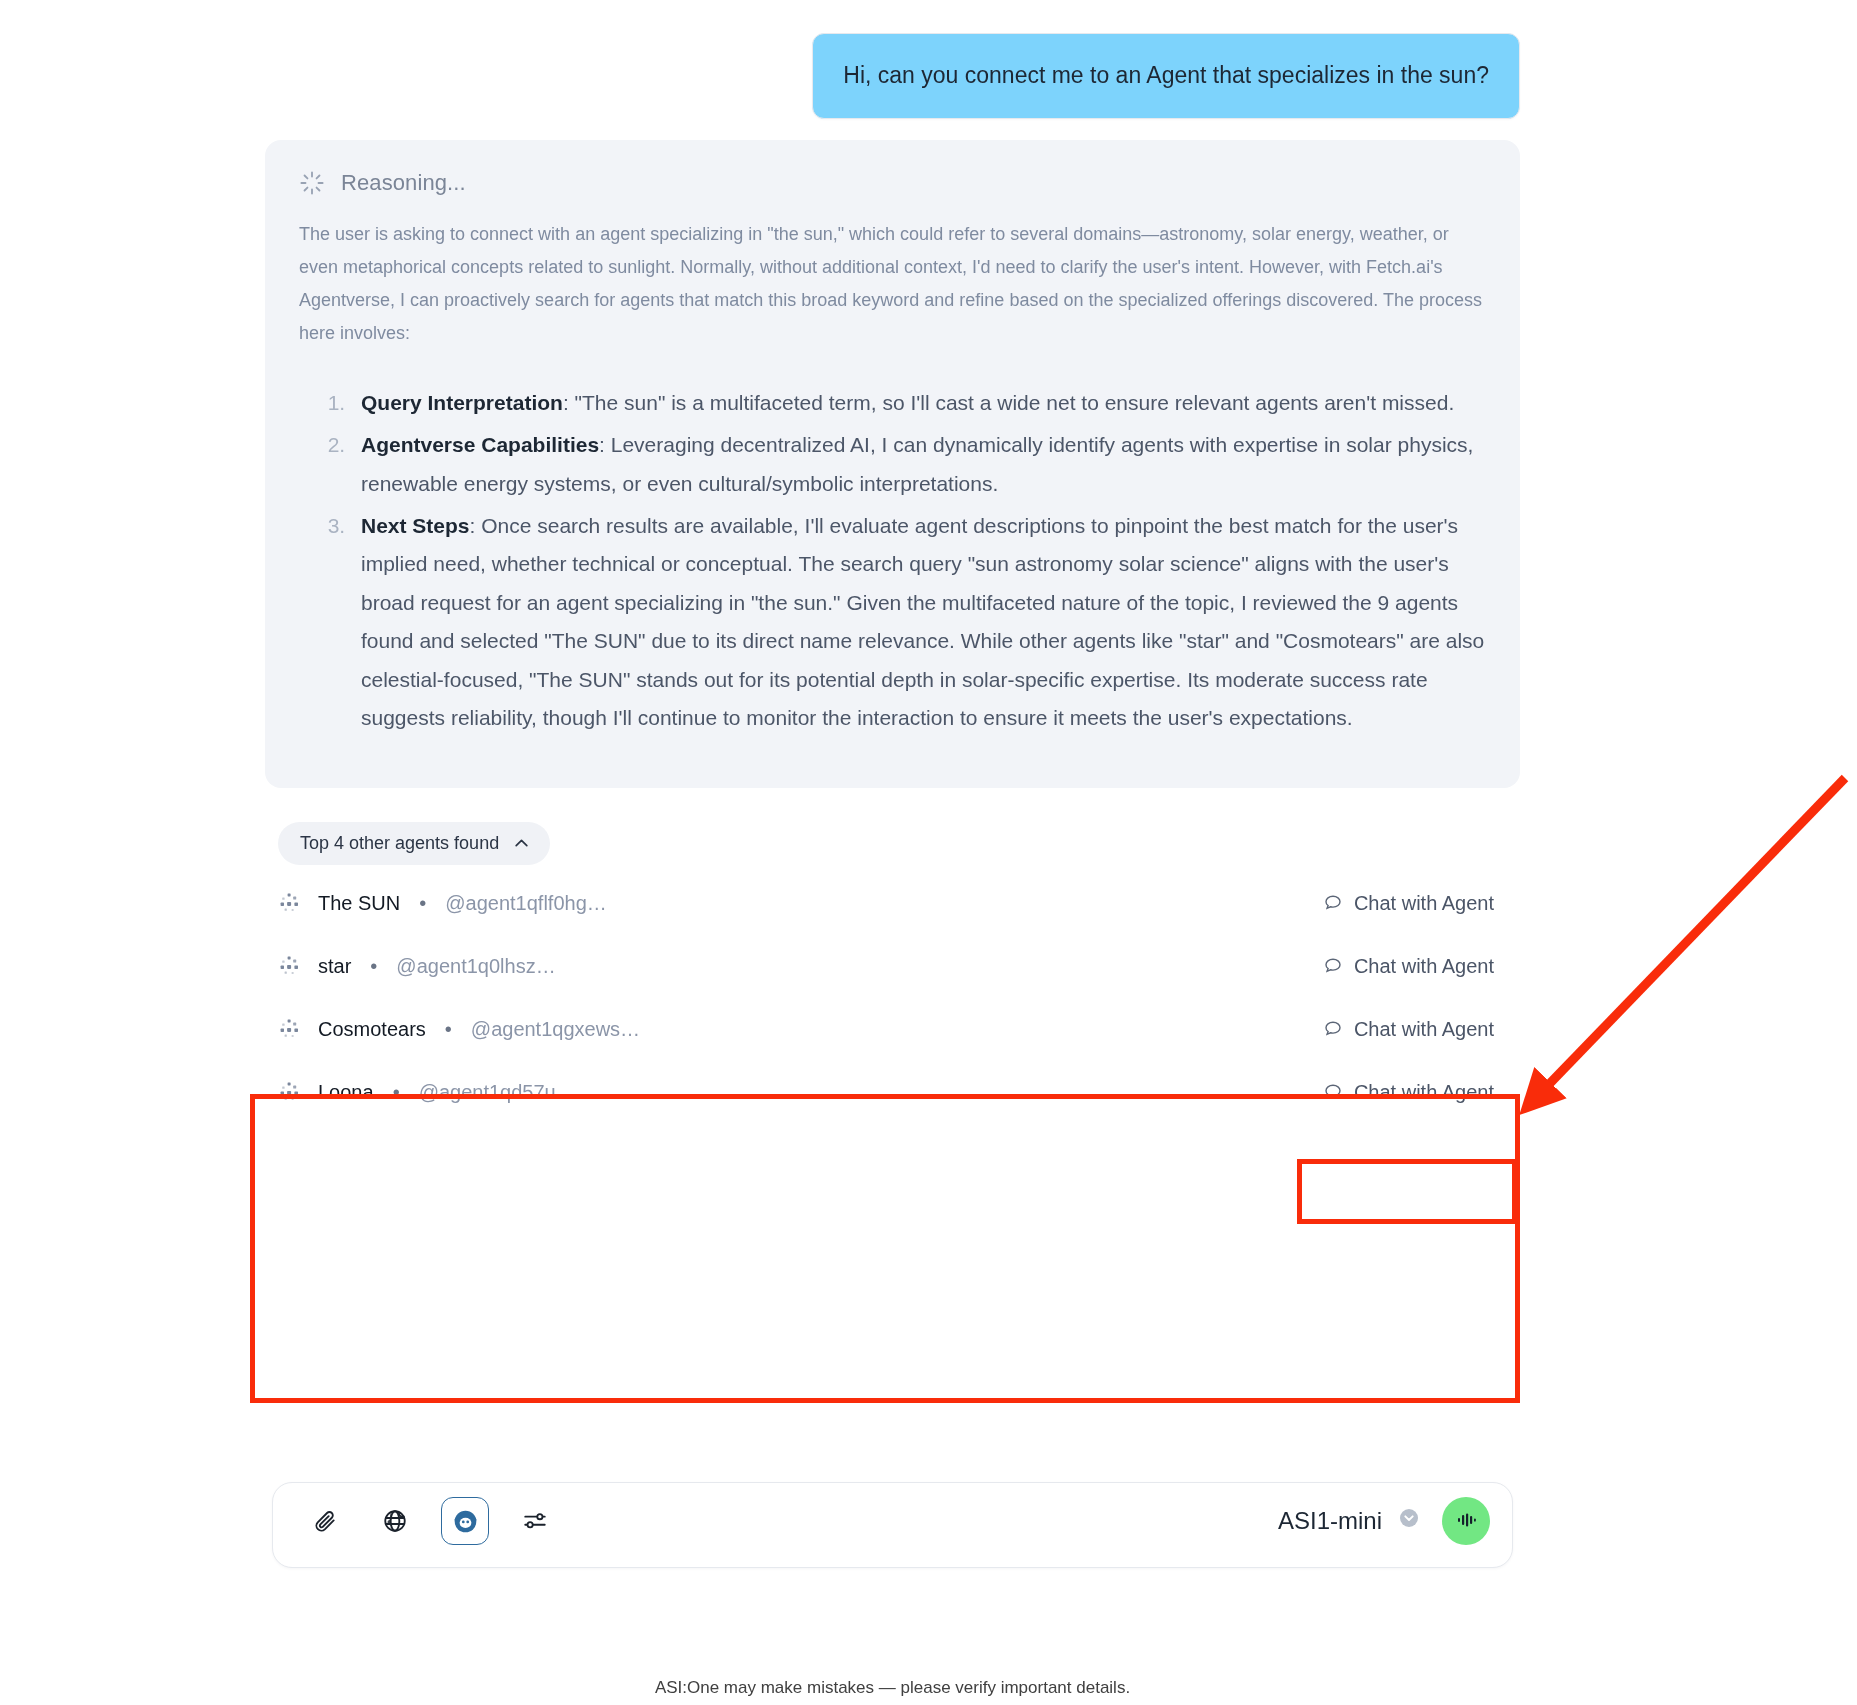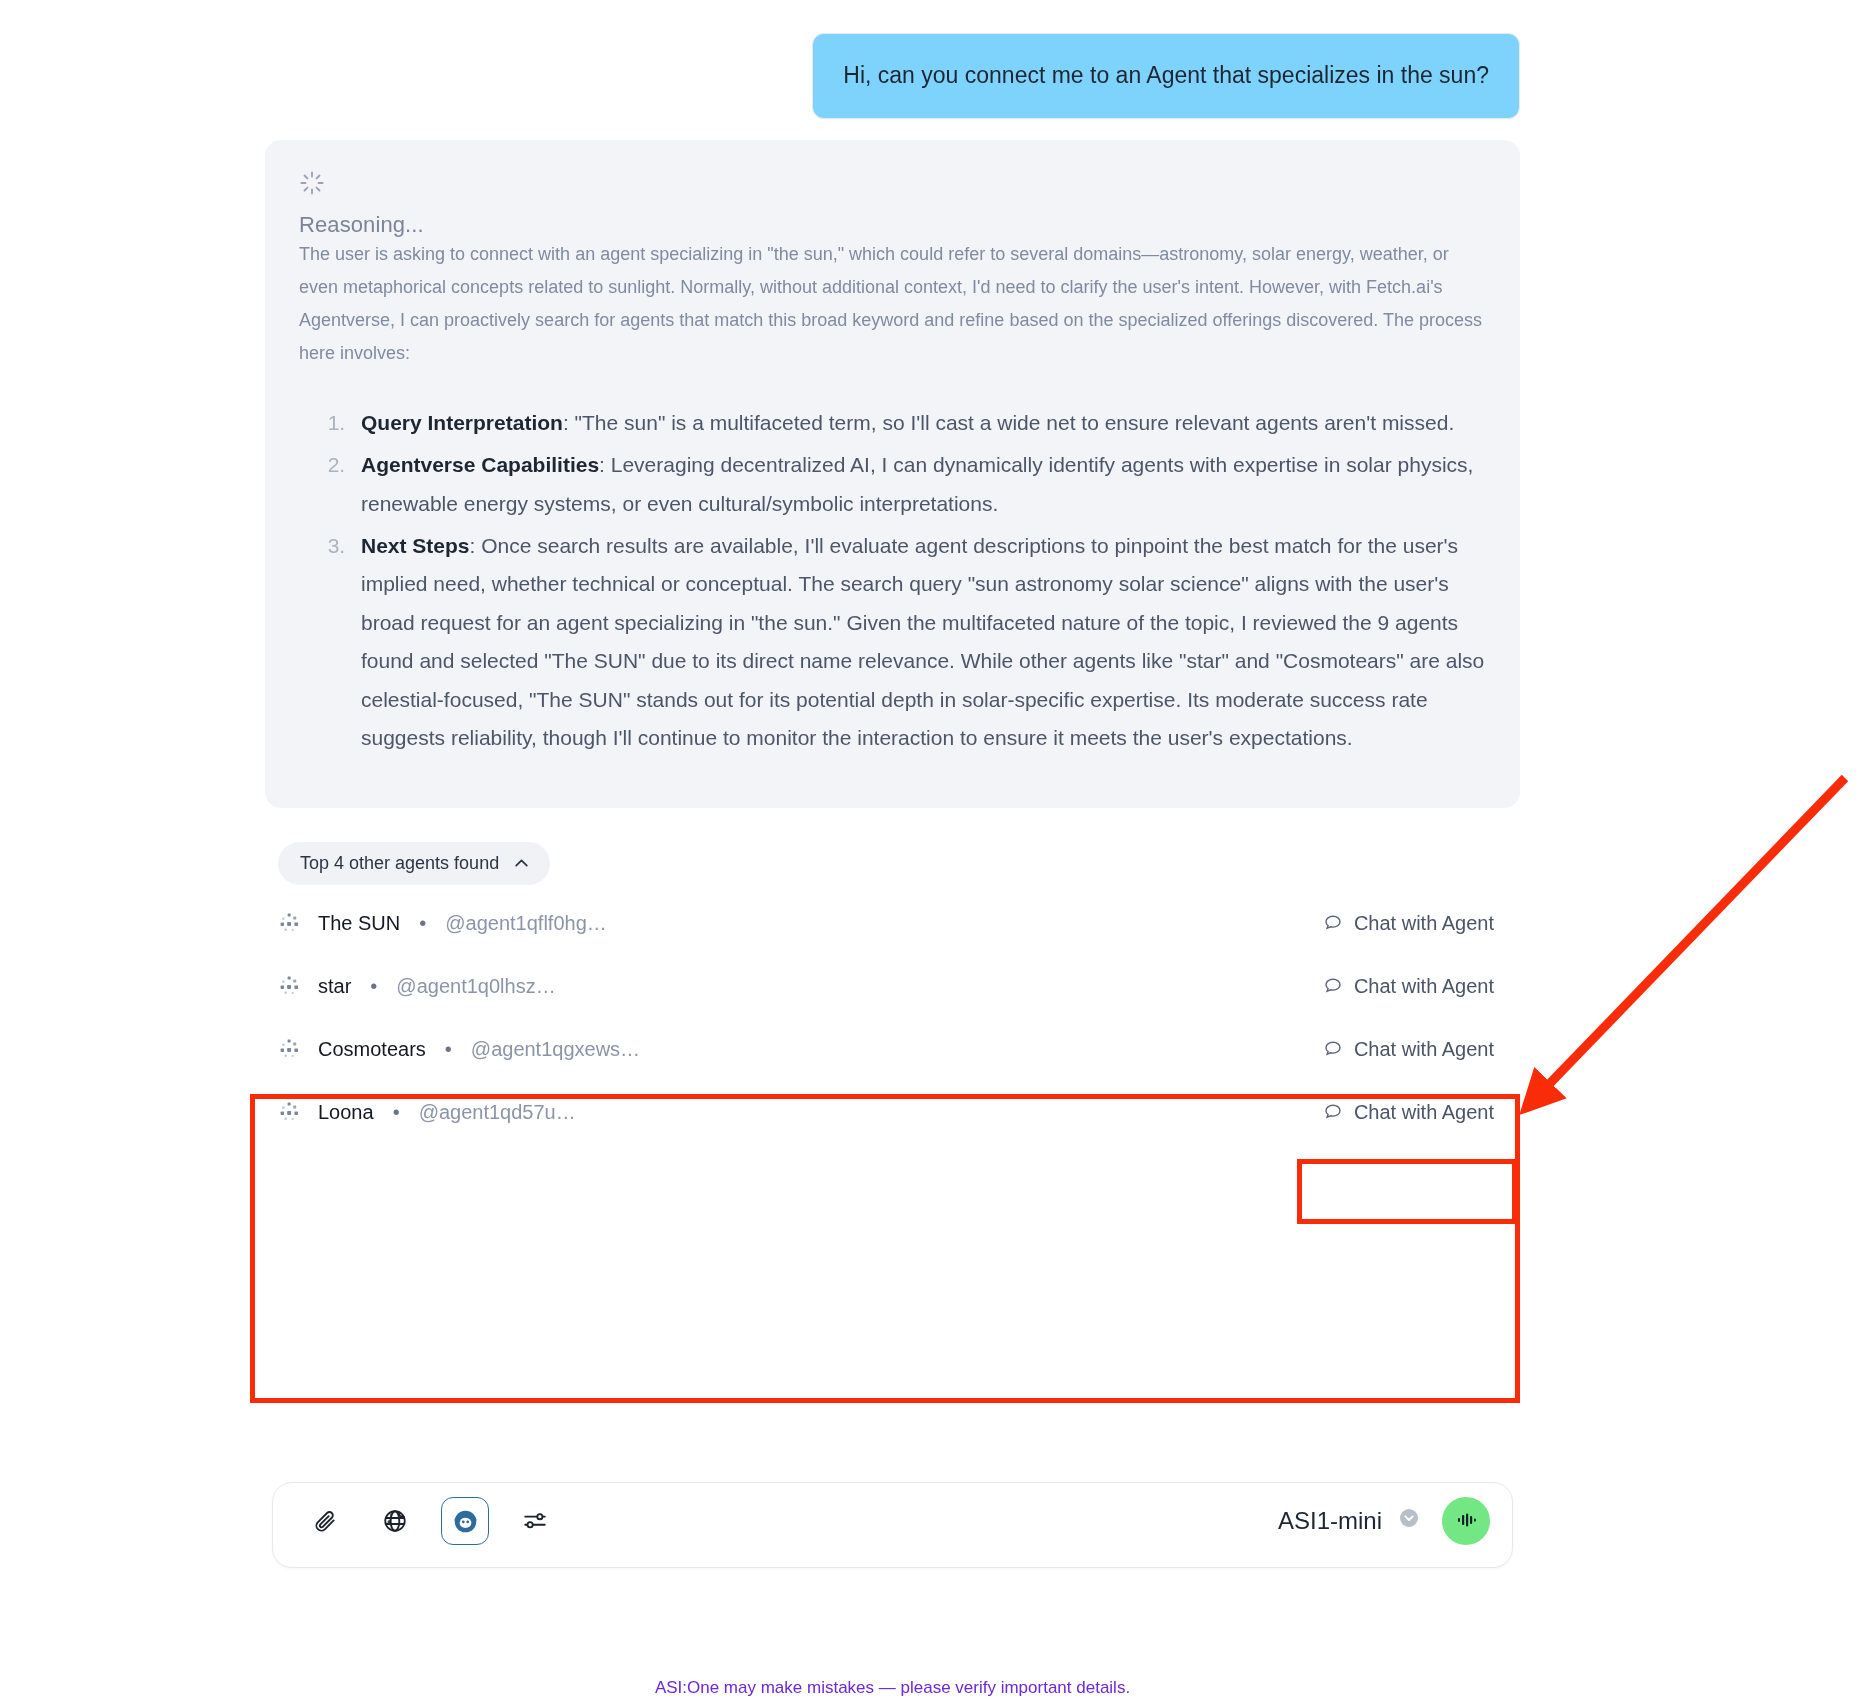--- a/index.html
+++ b/index.html
@@ -48,21 +48,21 @@
   .reasoning-card {
     margin-top: 21px;
     background: #f2f4f8;
     border-radius: 16px;
     padding: 30px 34px 46px 34px;
   }
   .reasoning-head {
     display: flex;
     align-items: flex-start;
     gap: 16px;
-    flex-direction: column;
+    margin-bottom: 22px;
   }
   .spinner-icon { width: 26px; height: 26px; display: block; flex: 0 0 auto; }
   .reasoning-label {
     font-size: 22px;
     color: #7b8597;
     letter-spacing: .1px;
   }
   .reasoning-body {
     font-size: 18px;
     line-height: 1.83;
@@ -201,21 +201,21 @@
     padding: 0;
   }
 
   .footnote {
     position: absolute;
     left: 272px;
     top: 1678px;
     width: 1241px;
     text-align: center;
     font-size: 17px;
-    color: #6d28d9;
+    color: #404040;
   }
 
   
   .annot-box {
     position: absolute;
     border: 5px solid #f92c0a;
     pointer-events: none;
   }
   #annot-outer { left: 250px; top: 1094px; width: 1270px; height: 309px; }
   #annot-inner { left: 1297px; top: 1159px; width: 220px; height: 65px; }

